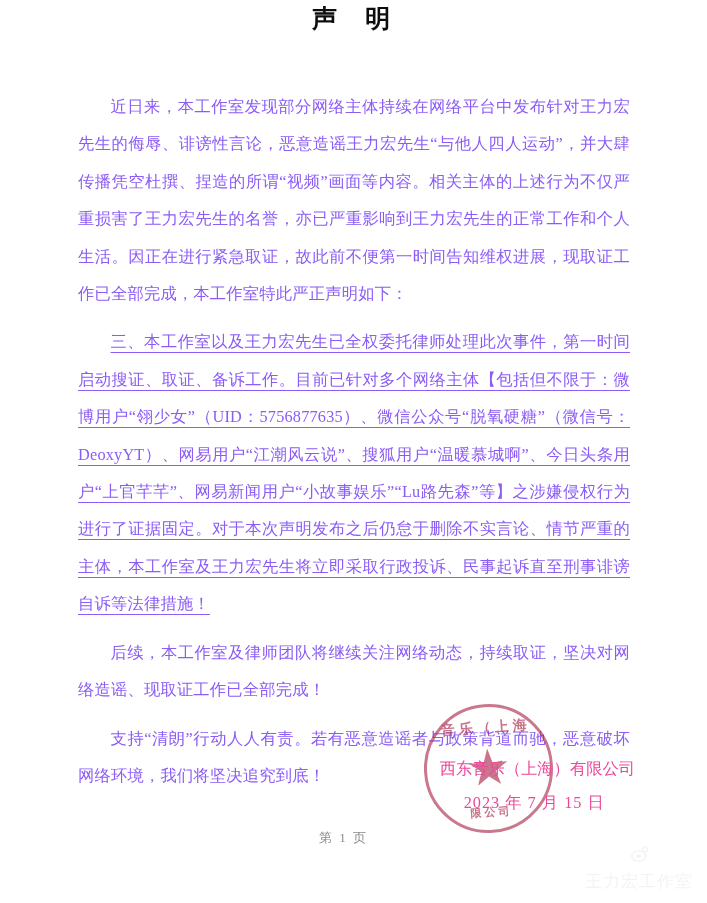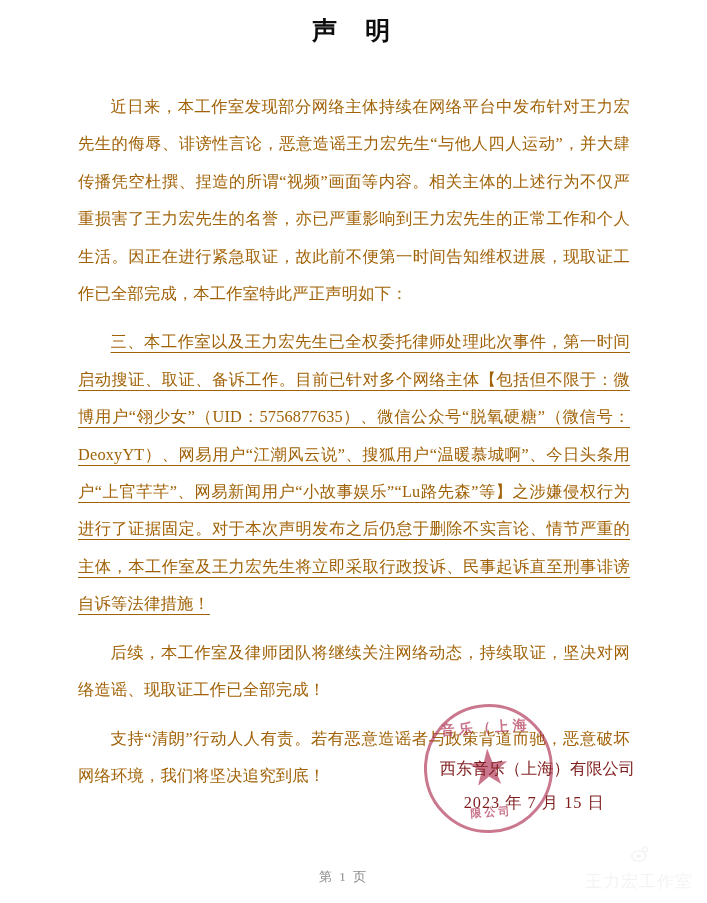--- a/index.html
+++ b/index.html
@@ -17,57 +17,57 @@
     height: 903px;
     background: #ffffff;
     overflow: hidden;
     box-sizing: border-box;
   }
   .doc-title {
     text-align: center;
     font-size: 25px;
     font-weight: bold;
     letter-spacing: 11px;
-    padding-top: 14px;
+    padding-top: 2px;
     margin: 0 0 0 6px;
     color: #0d0d0d;
     font-family: "Liberation Serif", "DejaVu Serif", serif;
   }
   .body-block {
     position: absolute;
     left: 78px;
     top: 88px;
     width: 552px;
   }
   p.para {
     margin: 0 0 0 0;
     font-size: 16.3px;
     line-height: 37.4px;
     text-align: justify;
     text-justify: inter-ideograph;
     text-indent: 2em;
-    color: #a16207;
+    color: #8b5cf6;
     letter-spacing: 0.2px;
   }
   p.para.gap {
     margin-top: 11px;
   }
   p.para.underlined .u {
     text-decoration: underline;
     text-decoration-thickness: 1px;
     text-underline-offset: 5px;
   }
   .sign-block {
     position: absolute;
     right: 72px;
     top: 752px;
     text-align: left;
     font-size: 16.3px;
     line-height: 34px;
-    color: #7f1d1d;
+    color: #ec4899;
     z-index: 3;
   }
   .sign-line {
     white-space: nowrap;
   }
   .sign-date {
     white-space: nowrap;
     padding-left: 24px;
     letter-spacing: 1px;
   }
@@ -111,21 +111,20 @@
   .seal-text-bottom { bottom: 10px; font-size: 11px; letter-spacing: 3px; }
   .page-footer {
     position: absolute;
     left: 0;
     top: 829px;
     width: 687px;
     text-align: center;
     font-size: 13px;
     color: #8d8d8d;
     letter-spacing: 2px;
-    margin-top: 39px;
   }
   .watermark {
     position: absolute;
     right: 14px;
     bottom: 10px;
     display: flex;
     align-items: center;
     gap: 6px;
     opacity: 0.50;
     flex-direction: column;

